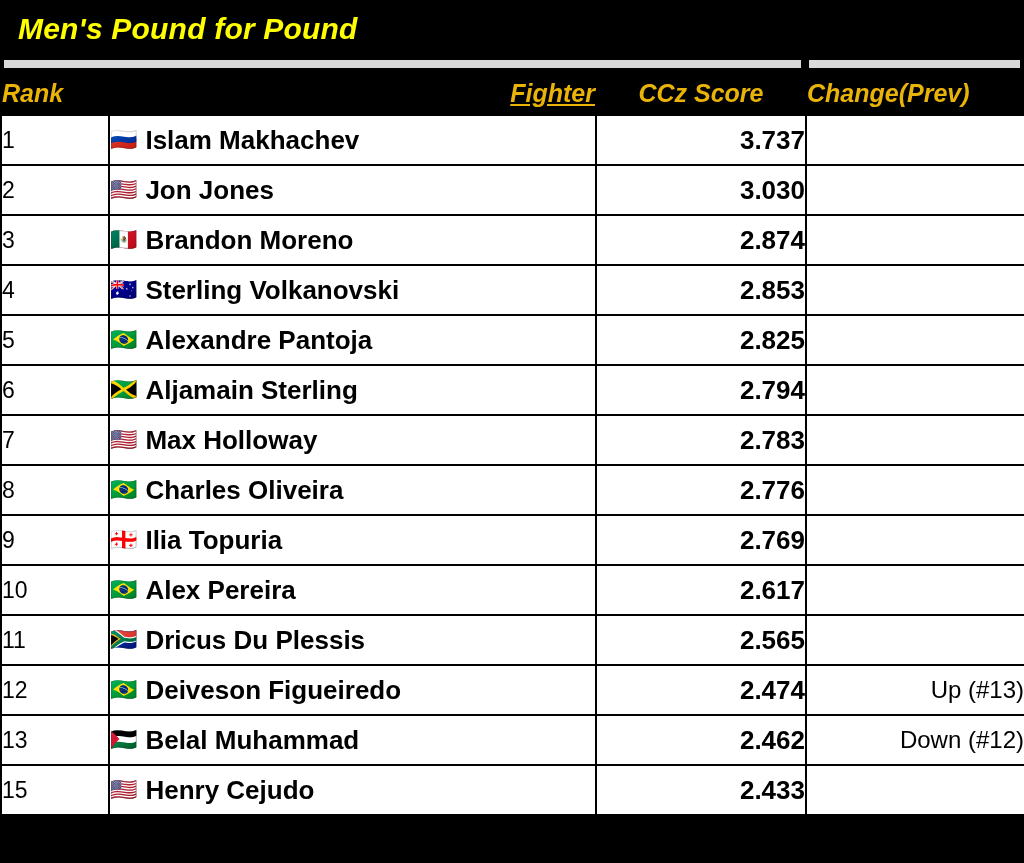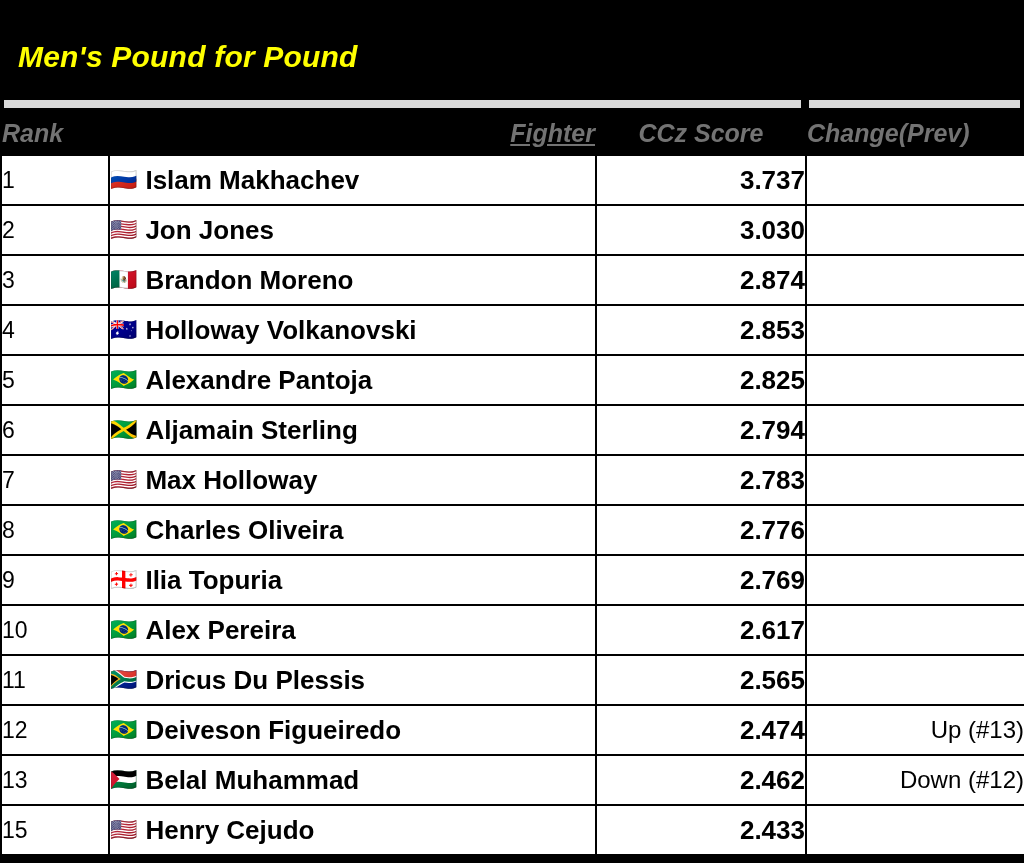--- a/index.html
+++ b/index.html
@@ -15,23 +15,23 @@
     height: 863px;
     background: #000000;
     box-sizing: border-box;
     position: relative;
     overflow: hidden;
   }
   .title-bar {
     height: 58px;
     background: #000000;
     display: flex;
+    align-items: center;
     padding-left: 18px;
     box-sizing: border-box;
-    margin-top: 40px;
   }
   .title-text {
     color: #ffff00;
     font-size: 30px;
     font-weight: bold;
     font-style: italic;
     letter-spacing: 0.2px;
     white-space: nowrap;
   }
   .spacer-row {
@@ -53,21 +53,21 @@
     width: 1024px;
     table-layout: fixed;
   }
   table.rankings th, table.rankings td {
     border: 2px solid #000000;
     padding: 0;
     box-sizing: border-box;
   }
   thead th {
     background: #000000;
-    color: #737373;
+    color: #eab308;
     font-size: 25px;
     font-weight: bold;
     font-style: italic;
     height: 44px;
     vertical-align: middle;
   }
   .th-rank { text-align: left; padding-left: 14px; width: 108px; }
   .th-fighter { text-align: right; padding-left: 14px; width: 487px; text-decoration: underline; }
   .th-score { text-align: center; padding-left: 8px; width: 210px; }
   .th-change { text-align: left; padding-left: 10px; width: 219px; }
@@ -149,21 +149,21 @@
           <td class="cell-change"></td>
         </tr>
         <tr>
           <td class="cell-rank">3</td>
           <td class="cell-fighter"><span class="flag">🇲🇽</span><span>Brandon Moreno</span></td>
           <td class="cell-score">2.874</td>
           <td class="cell-change"></td>
         </tr>
         <tr>
           <td class="cell-rank">4</td>
-          <td class="cell-fighter"><span class="flag">🇦🇺</span><span>Holloway Volkanovski</span></td>
+          <td class="cell-fighter"><span class="flag">🇦🇺</span><span>Sterling Volkanovski</span></td>
           <td class="cell-score">2.853</td>
           <td class="cell-change"></td>
         </tr>
         <tr>
           <td class="cell-rank">5</td>
           <td class="cell-fighter"><span class="flag">🇧🇷</span><span>Alexandre Pantoja</span></td>
           <td class="cell-score">2.825</td>
           <td class="cell-change"></td>
         </tr>
         <tr>

